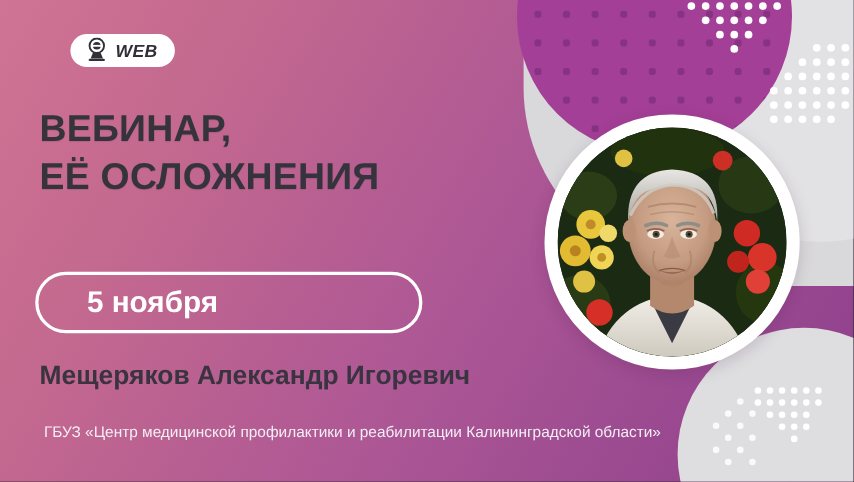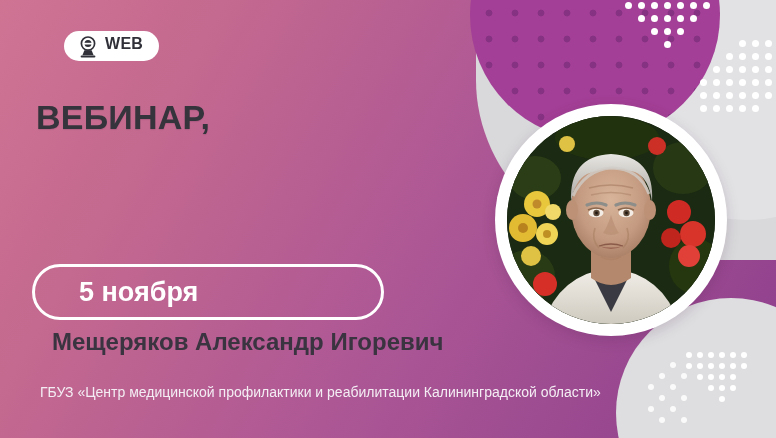--- a/index.html
+++ b/index.html
@@ -80,27 +80,28 @@
   .badge-row {
     position: absolute;
     left: 64px;
     top: 31px;
     display: flex;
     align-items: center;
     gap: 22px;
   }
   .web-pill {
     display: flex;
-    align-items: flex-start;
+    align-items: flex-end;
     gap: 5px;
     background: #ffffff;
     border-radius: 22px;
     padding: 5px 16px 5px 12px;
     height: 30px;
     box-sizing: border-box;
+    font-style: italic;
   }
   .cam-icon { width: 24px; height: 22px; display: block; }
   .web-text {
     font-size: 16px;
     font-weight: bold;
     color: #2f3038;
     letter-spacing: 0.3px;
     line-height: 1;
   }
   .webinar-word {
@@ -123,21 +124,21 @@
     letter-spacing: 0.2px;
     margin: 0;
     text-shadow: 0 1px 1px rgba(60,20,60,0.12);
   }
   .headline .line { display: block; white-space: nowrap; }
 
   
   .date-pill {
     position: absolute;
     left: 32px;
-    top: 264px;
+    top: 247px;
     width: 352px;
     height: 56px;
     box-sizing: border-box;
     border: 3px solid #ffffff;
     border-radius: 30px;
     display: flex;
     align-items: center;
     gap: 22px;
     padding-left: 44px;
   }
@@ -145,21 +146,21 @@
     color: #ffffff;
     font-size: 27px;
     font-weight: bold;
     line-height: 1;
     white-space: nowrap;
   }
 
   
   .speaker-name {
     position: absolute;
-    left: 52px;
+    left: 36px;
     top: 330px;
     font-size: 24px;
     font-weight: bold;
     color: #3a3340;
     line-height: 1;
     white-space: nowrap;
   }
   .speaker-role {
     position: absolute;
     left: 40px;
@@ -312,20 +313,21 @@
           <path d="M8.4 14.2 L15.6 14.2 L17.6 19.2 L6.4 19.2 Z" fill="#2f3038"></path>
           <rect x="4.6" y="19.4" width="14.8" height="2.1" rx="1.05" fill="#2f3038"></rect>
         </svg>
       </span>
       <span class="web-text">WEB</span>
     </div>
   </div>
 
   <h1 class="headline">
     <span class="line">ВЕБИНАР,</span>
+    <span class="line">ЕЁ ОСЛОЖНЕНИЯ</span>
   </h1>
 
   <div class="date-pill">
     <span class="dtext">5 ноября</span>
   </div>
 
   <div class="speaker-name">Мещеряков Александр Игоревич</div>
   <div class="speaker-org">ГБУЗ «Центр медицинской профилактики и реабилитации Калининградской области»</div>
 
   <div class="portrait-ring">

